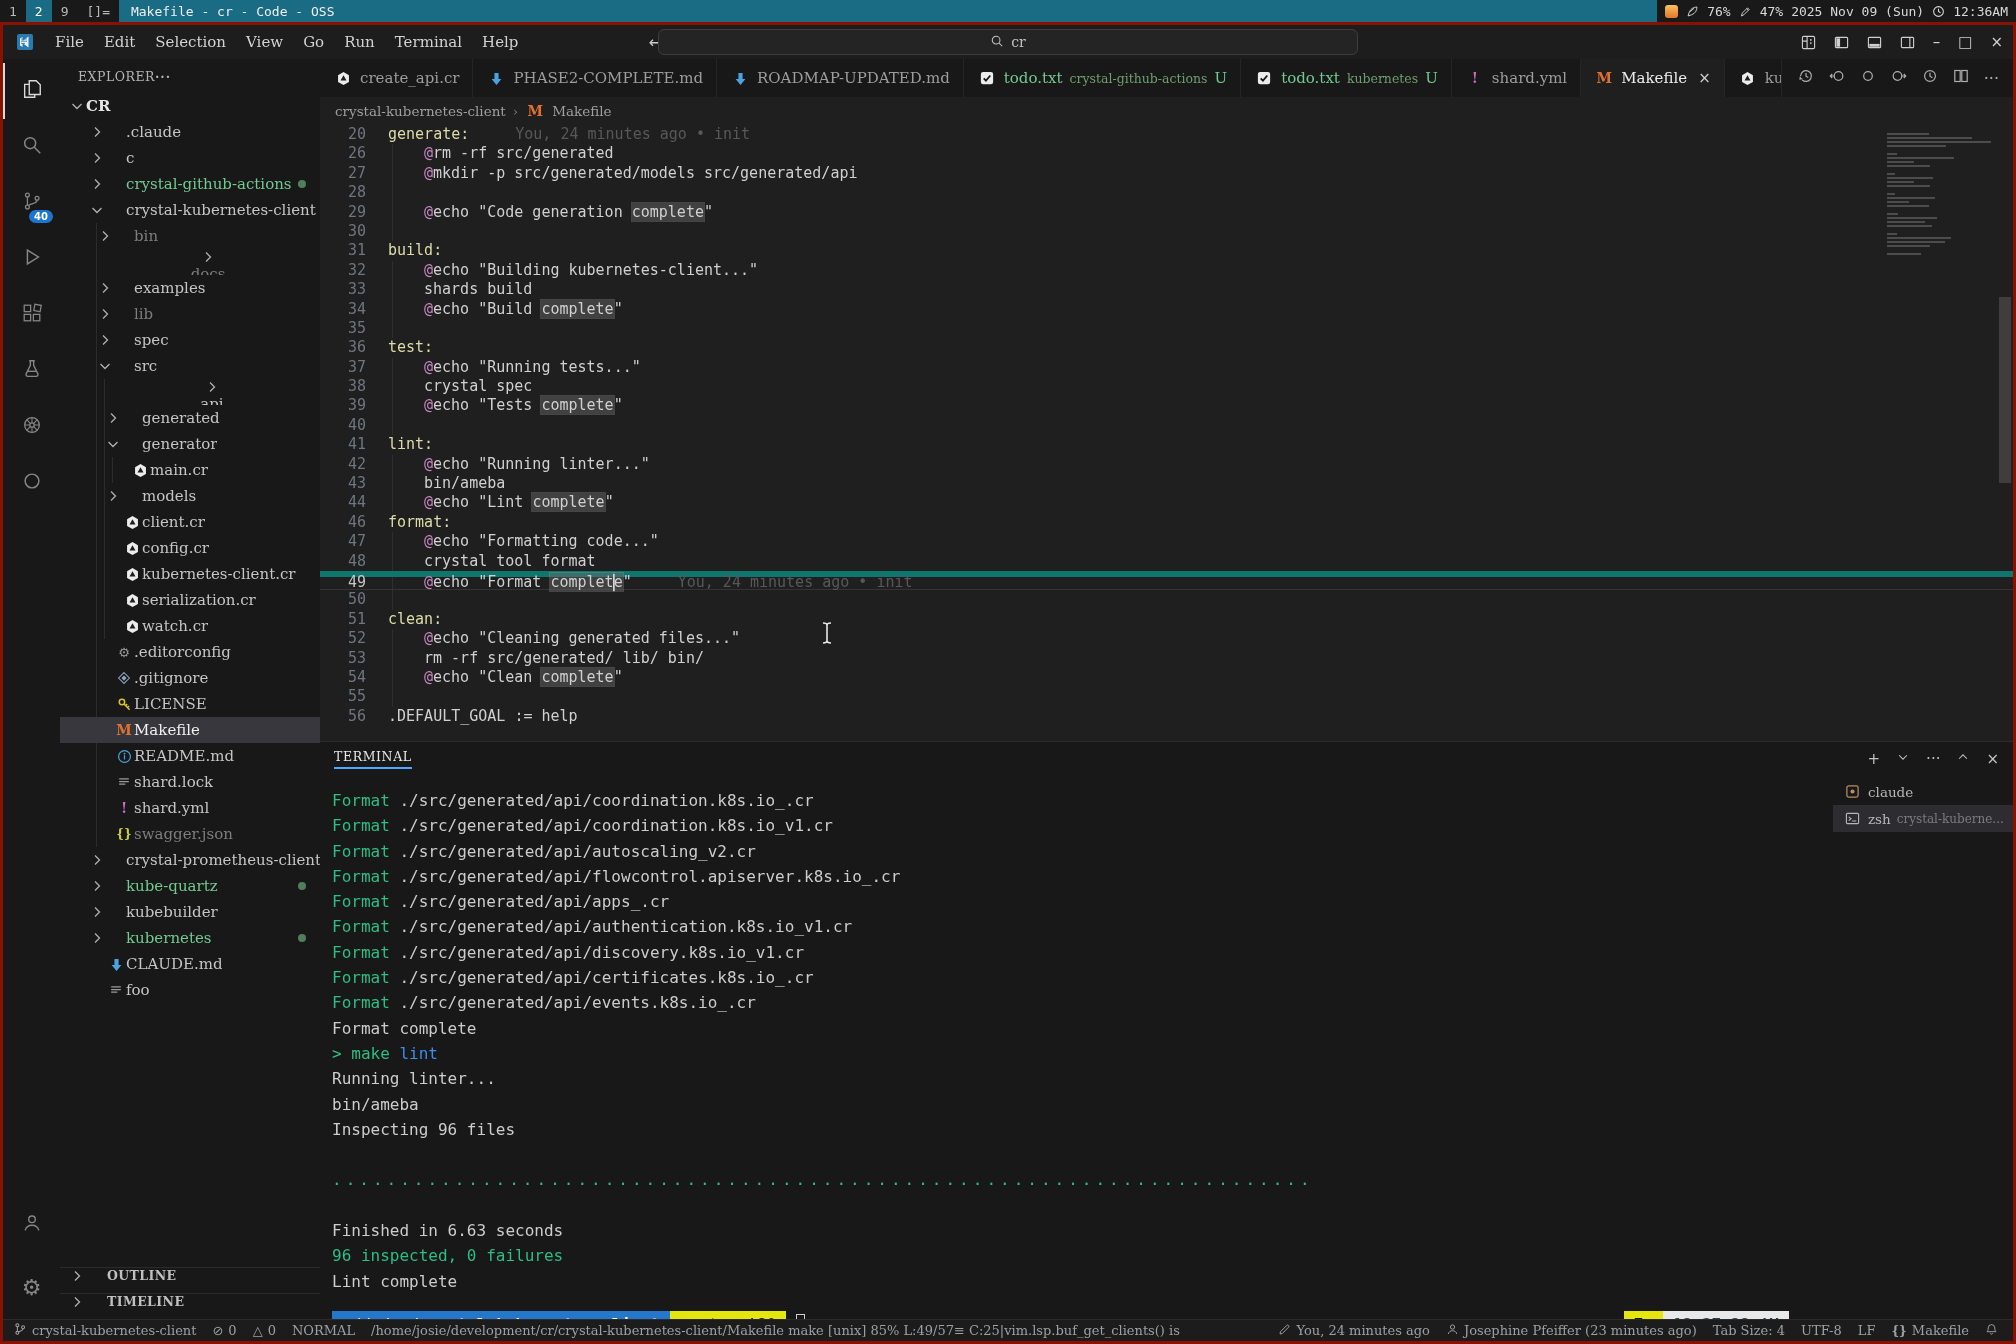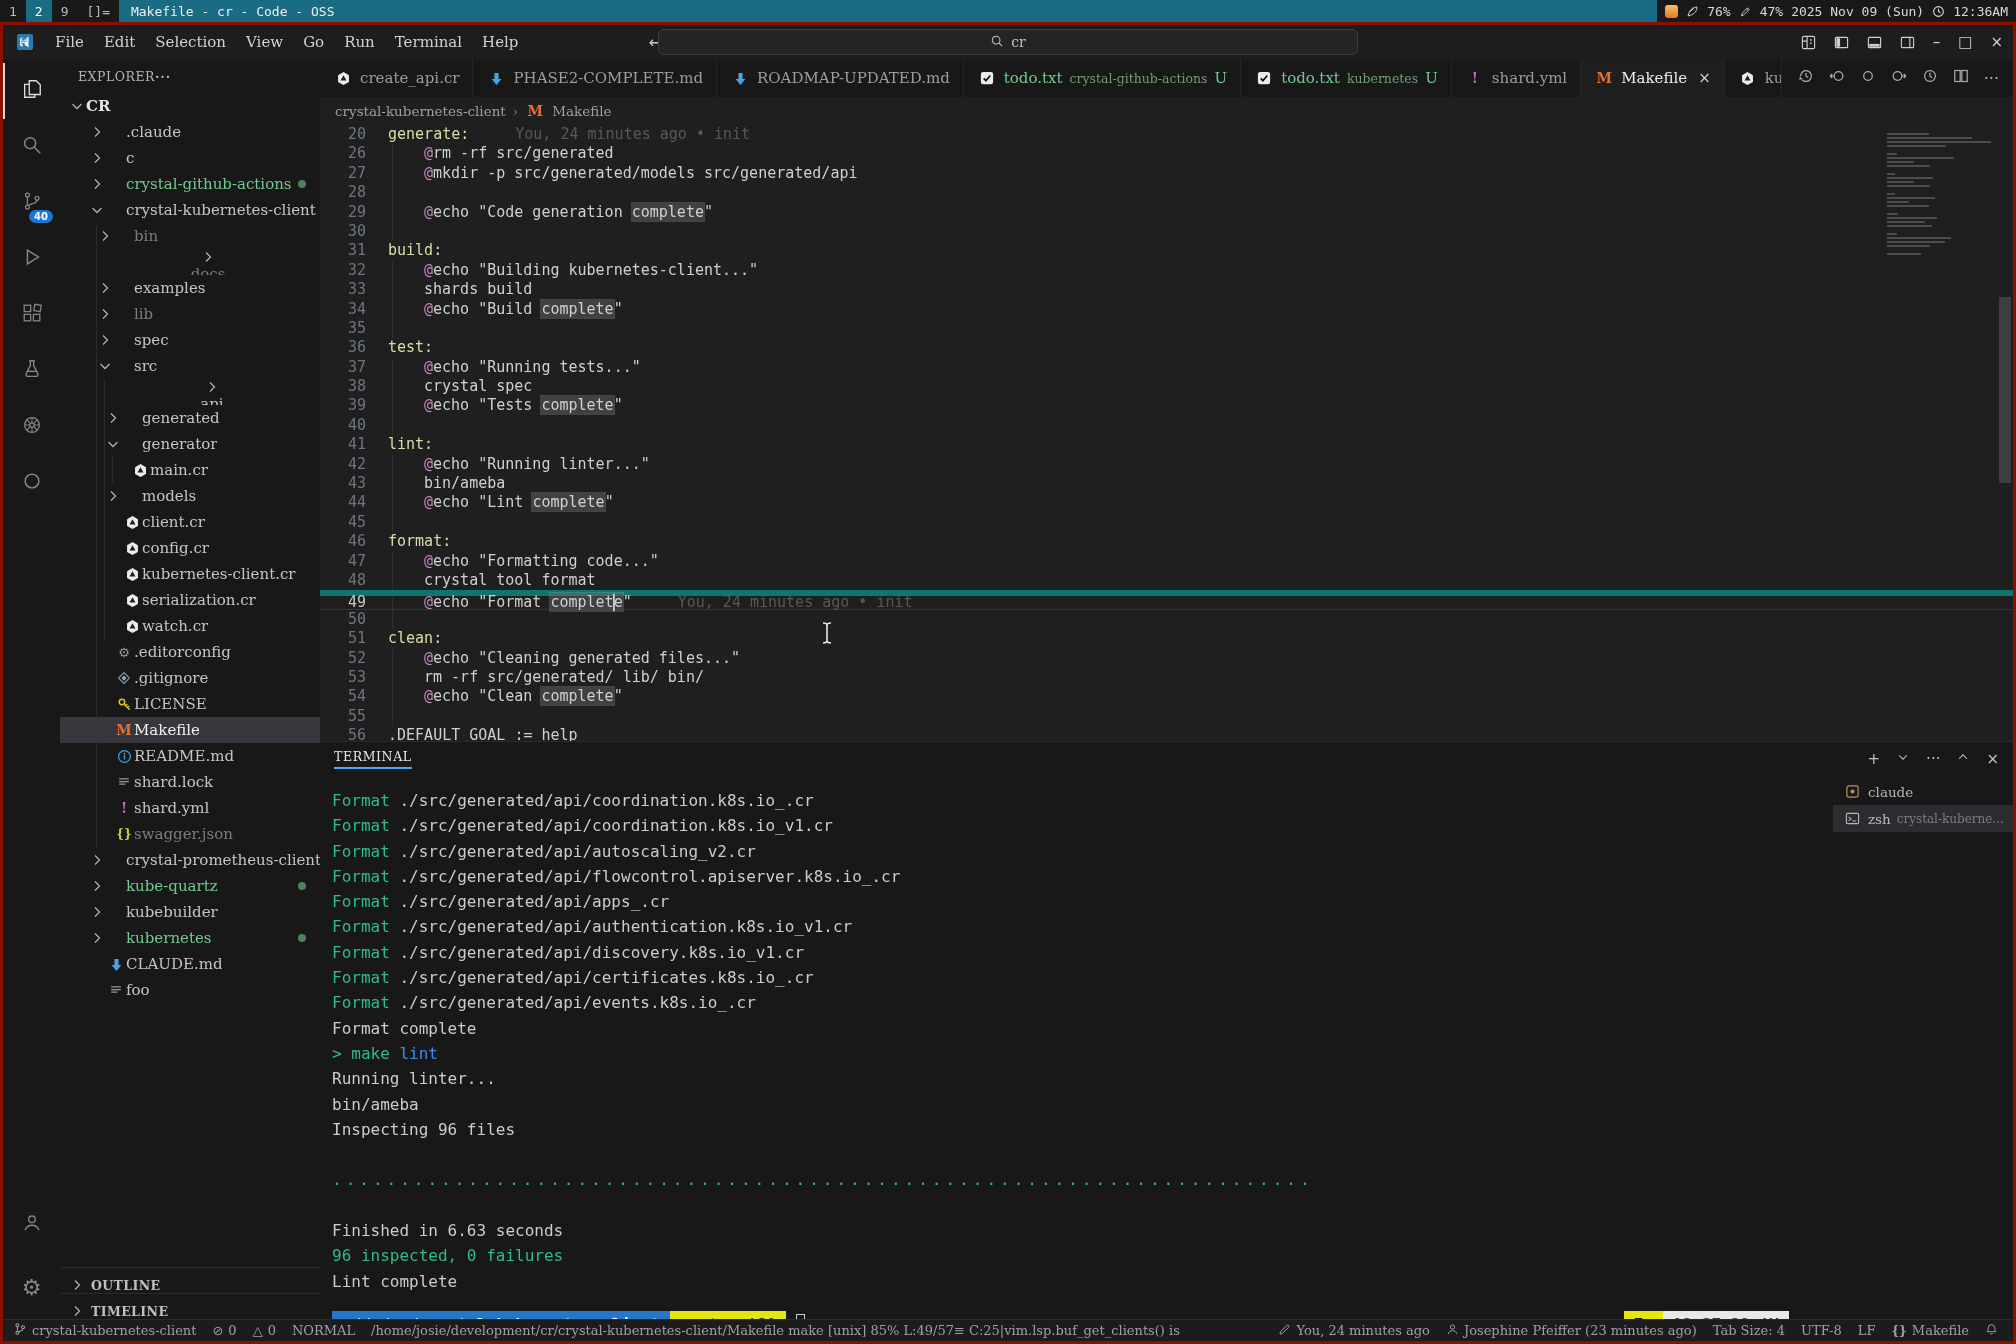--- a/index.html
+++ b/index.html
@@ -59,21 +59,21 @@
   .trow2.dim .tlabel{color:#7d7d7d}
   .trow2.selected{background:#37373d}
   .trow2.selected .tlabel{color:#f0f0f0}
   .filedot{display:none;margin-left:auto;margin-right:14px;width:8px;height:8px;border-radius:50%;background:#50805a}
   .trow2.dot .filedot{display:block}
   .tguide{position:absolute;width:1px;background:#2c2c2c}
   .g1{left:36px;top:130px;height:624px}
   .g2{left:44px;top:286px;height:260px}
   .g3{left:52px;top:364px;height:26px}
   .sbbottom{margin-top:auto}
-  .sbsec{height:26px;display:flex;align-items:flex-end;gap:5px;padding:0 8px;font-size:12.5px;
+  .sbsec{height:26px;display:flex;align-items:flex-start;gap:21px;padding:0 8px;font-size:12.5px;
     color:#c0c0c0;border-top:1px solid #2b2b2b;font-weight:bold;letter-spacing:.4px}
 
   
   .editorcol{flex:1;display:flex;flex-direction:column;min-width:0}
 
   .tabbar{height:38px;flex:none;background:#181818;display:flex;align-items:stretch;overflow:hidden}
   .tab{display:flex;align-items:center;gap:7px;padding:0 13px;border-right:1px solid #252526;
     font-size:15px;color:#9d9d9d;background:#181818;white-space:nowrap}
   .tab.active{background:#1f1f1f;color:#ededed}
   .tab.green .lbl{color:#73c991}
@@ -913,25 +913,20 @@
 
           </div>
           <div class="eline ind gd">
             <span class="lnum">43</span>
             <span class="code"><span class="seg p">bin/ameba</span></span>
 
           </div>
           <div class="eline ind gd">
             <span class="lnum">44</span>
             <span class="code"><span class="seg a">@</span><span class="seg p">echo "Lint </span><span class="seg h">complete</span><span class="seg p">"</span></span>
-
-          </div>
-          <div class="eline gd">
-            <span class="lnum">45</span>
-            <span class="code"></span>
 
           </div>
           <div class="eline">
             <span class="lnum">46</span>
             <span class="code"><span class="seg t">format:</span></span>
 
           </div>
           <div class="eline ind gd">
             <span class="lnum">47</span>
             <span class="code"><span class="seg a">@</span><span class="seg p">echo "Formatting code..."</span></span>

